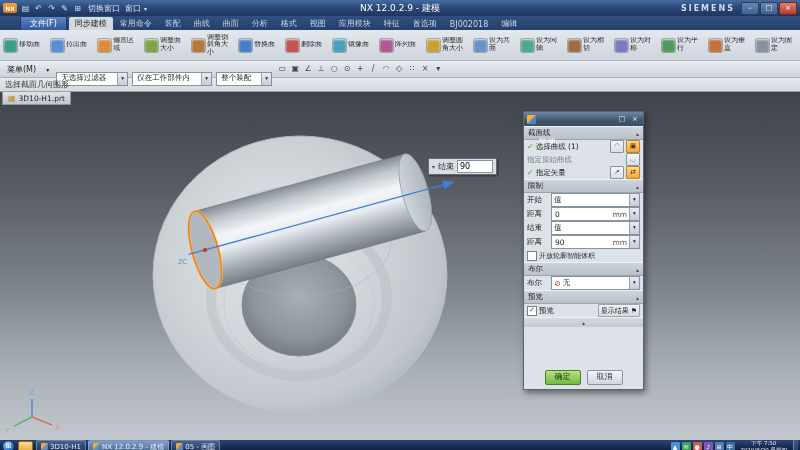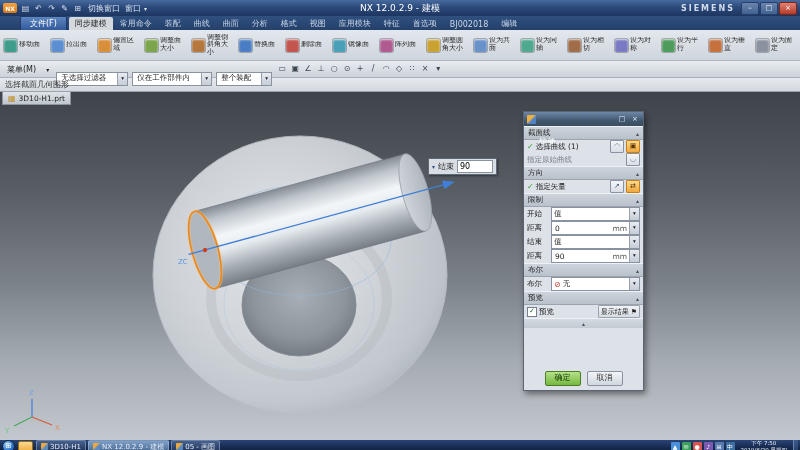--- a/index.html
+++ b/index.html
@@ -353,24 +353,20 @@
         <span class="grow"></span>
         <span class="ibox">◠</span>
         <span class="ibox hot">▣</span>
       </div>
       <div class="dlg-row dim">
         <span>指定原始曲线</span>
         <span class="grow"></span>
         <span class="ibox">◡</span>
       </div>
 
-      <div class="dlg-h">
-        <span>方向</span>
-        <span class="chev">▴</span>
-      </div>
       <div class="dlg-row">
         <span class="ck">✓</span>
         <span>指定矢量</span>
         <span class="grow"></span>
         <span class="ibox">↗</span>
         <span class="ibox hot">⇄</span>
       </div>
 
       <div class="dlg-h">
         <span>限制</span>
@@ -398,20 +394,24 @@
             <span class="arr">▾</span>
           </span>
       </div>
       <div class="dlg-row">
         <span class="rl">距离</span>
         <span class="dfield">
             <span>90</span>
             <span class="unit">mm</span>
             <span class="arr">▾</span>
           </span>
+      </div>
+      <div class="dlg-row">
+        <span class="cb"></span>
+        <span style="font-size:7px;">开放轮廓智能体积</span>
       </div>
 
       <div class="dlg-h">
         <span>布尔</span>
         <span class="chev">▴</span>
       </div>
       <div class="dlg-row">
         <span class="rl">布尔</span>
         <span class="dcombo">
             <span class="noneic">⊘</span>

